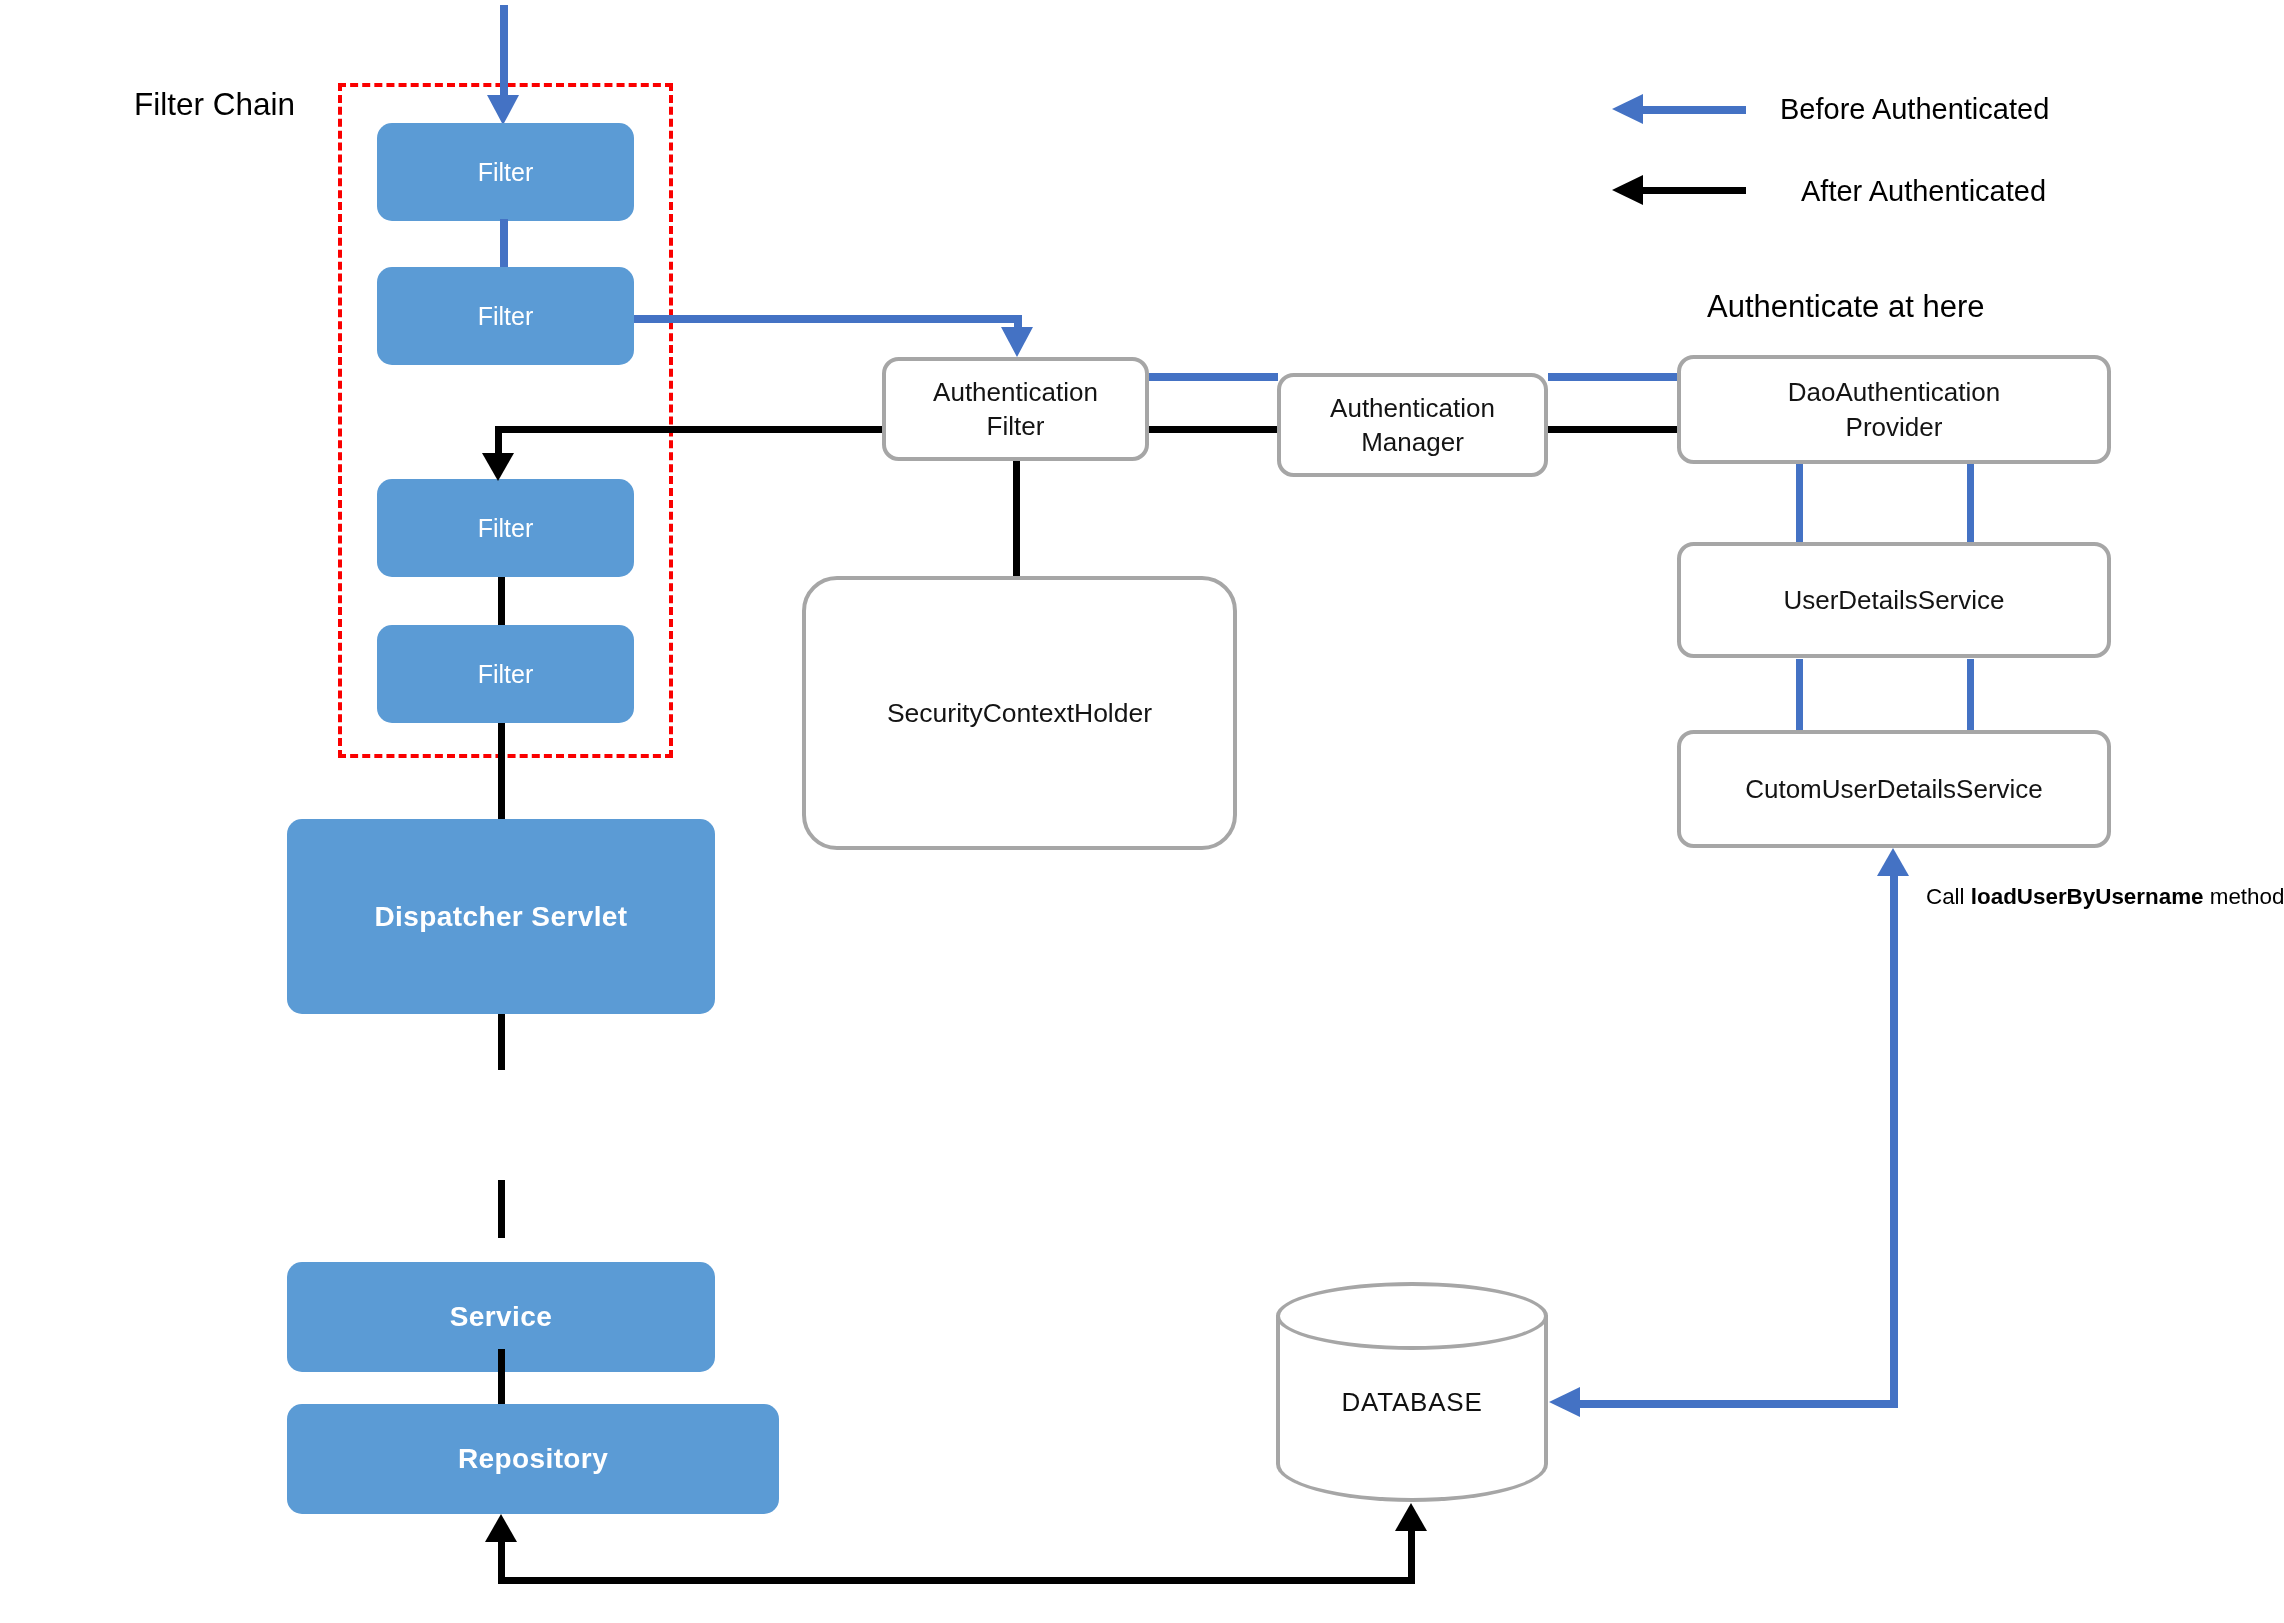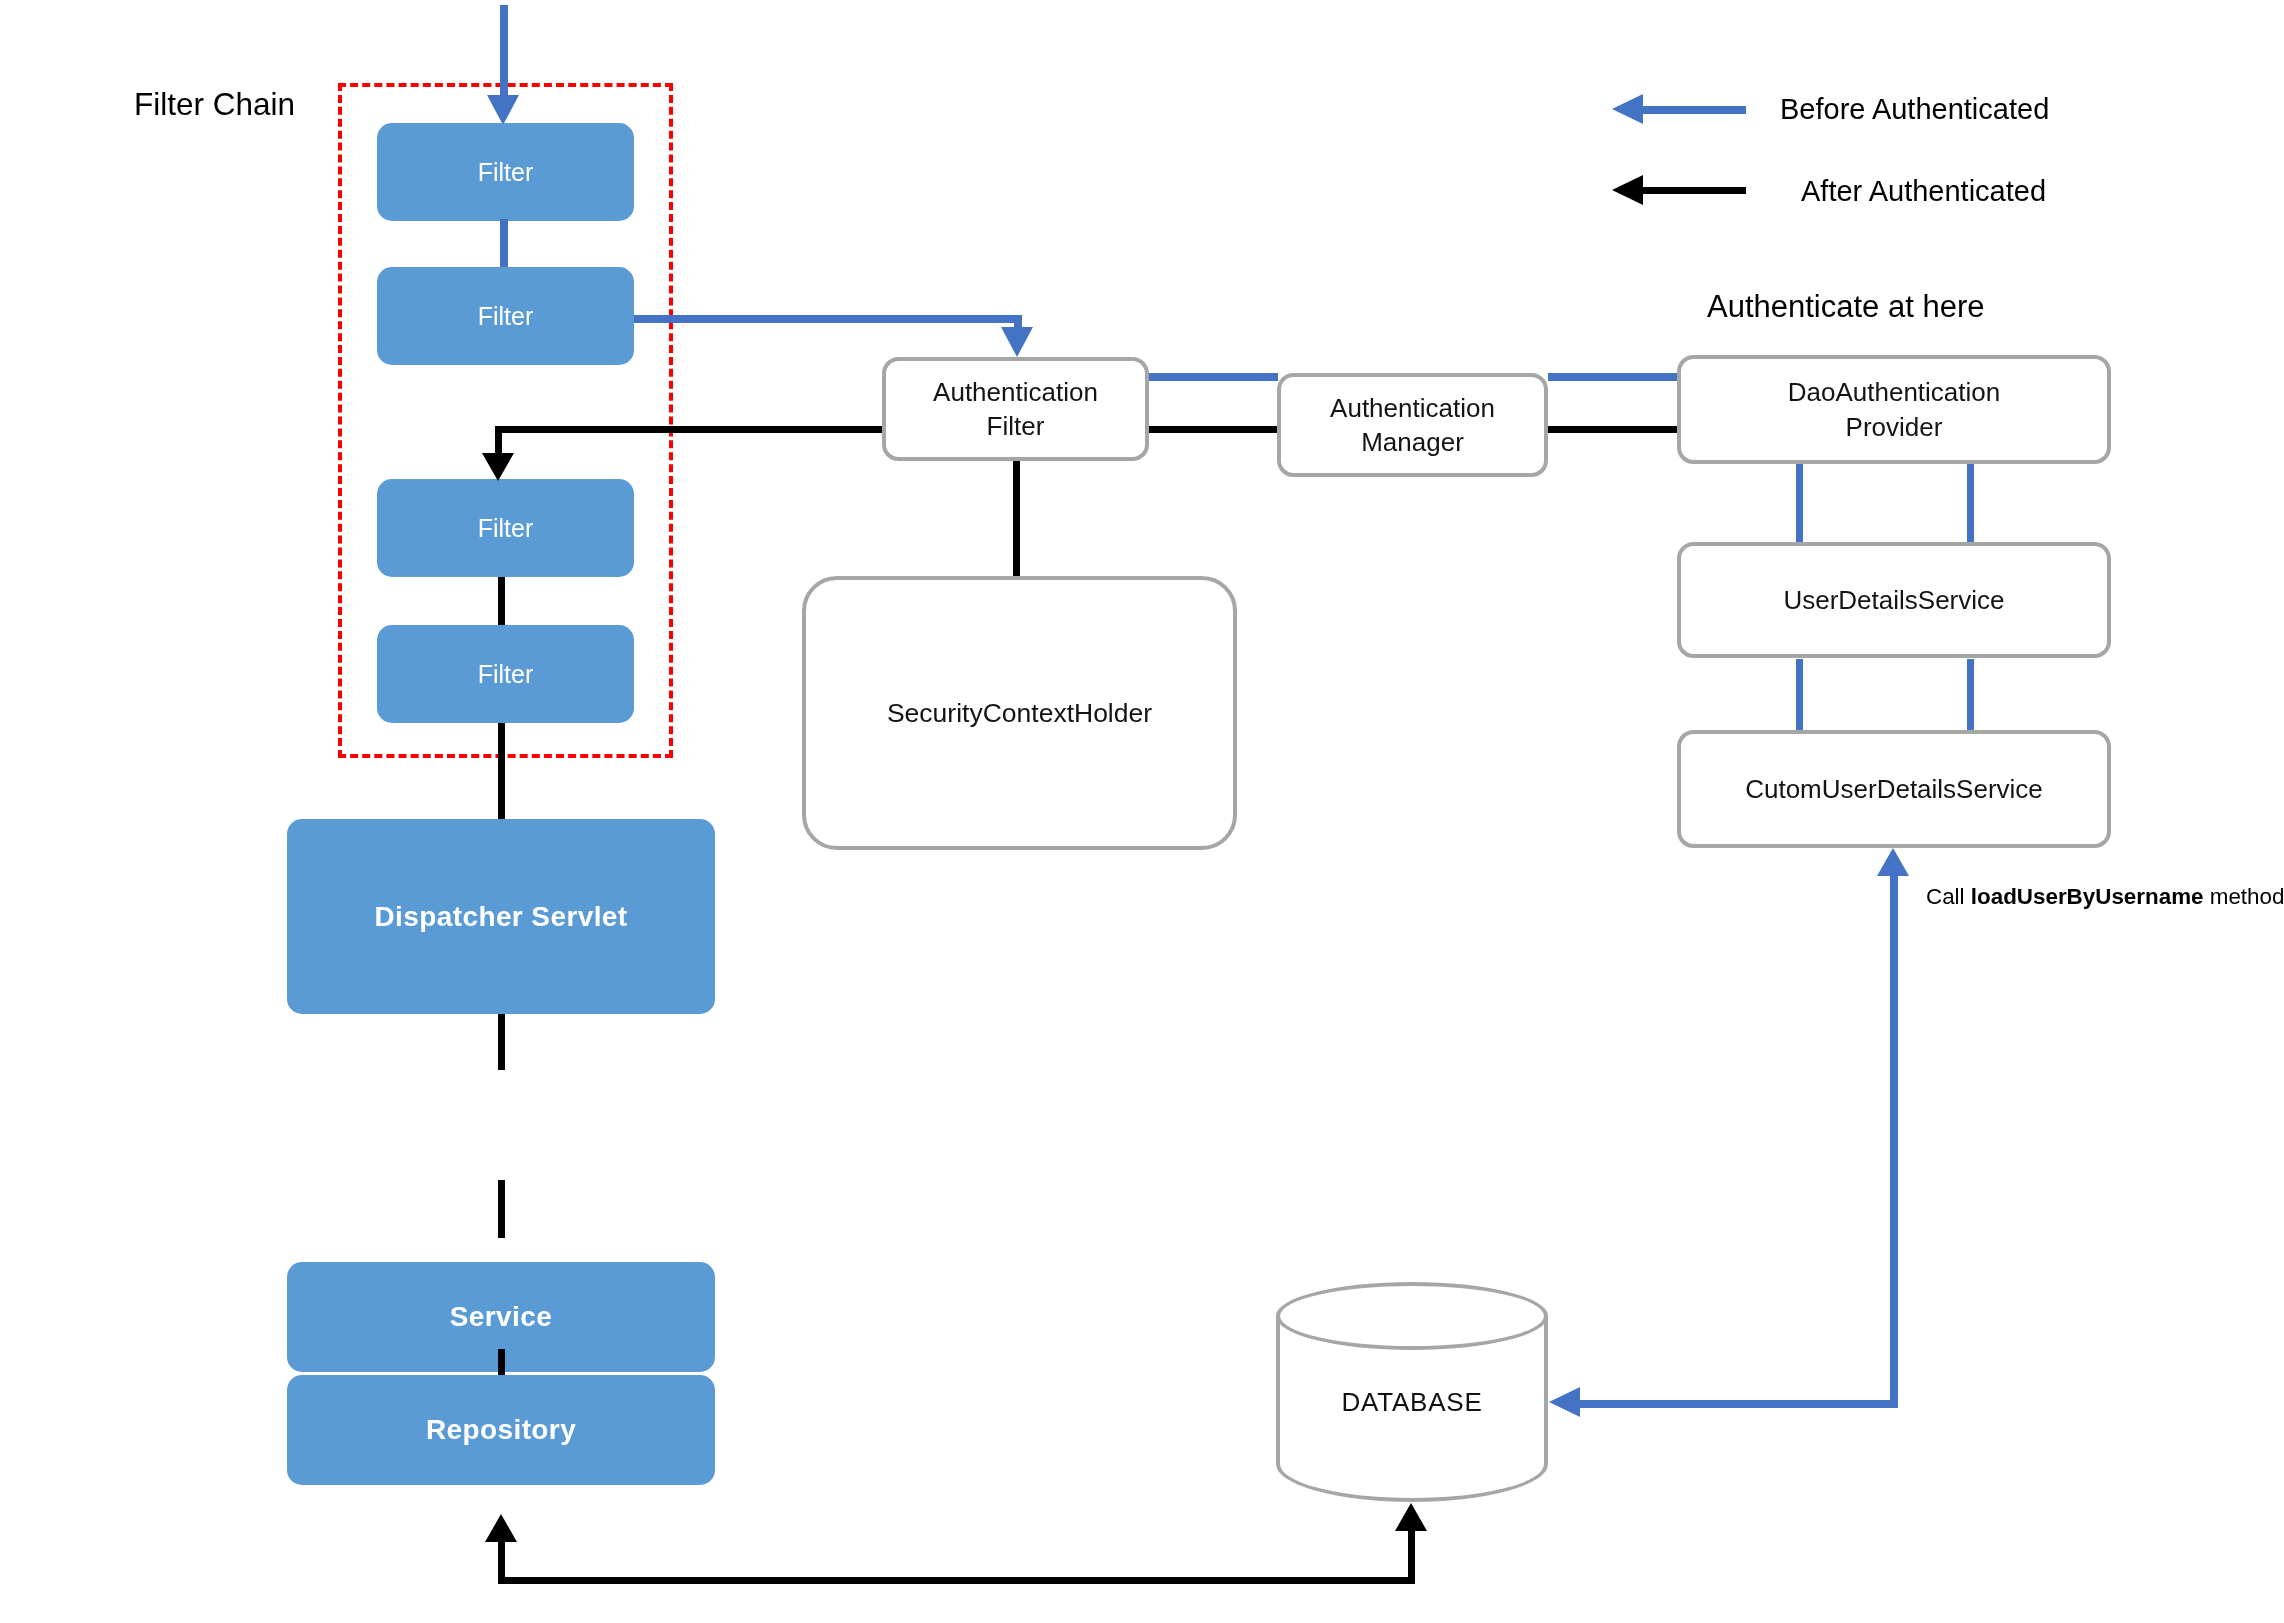--- a/index.html
+++ b/index.html
@@ -124,21 +124,21 @@
   <div class="vline black" style="left:498px;top:723px;width:6.6px;height:96px;"></div>
   <div class="box-blue mvc-label" style="left:287px;top:819px;width:428px;height:195px;">
     <span>Dispatcher Servlet</span>
   </div>
   <div class="vline black" style="left:498px;top:1014px;width:6.6px;height:56px;"></div>
   <div class="vline black" style="left:498px;top:1180px;width:6.6px;height:58px;"></div>
   <div class="box-blue mvc-label" style="left:287px;top:1238px;width:428px;height:110px;margin-top:24px;">
     <span>Service</span>
   </div>
   <div class="vline black" style="left:498px;top:1349px;width:6.6px;height:56px;"></div>
-  <div class="box-blue mvc-label" style="left:287px;top:1375px;width:428px;height:110px;">
+  <div class="box-blue mvc-label" style="left:287px;top:1404px;width:492px;height:110px;">
     <span>Repository</span>
   </div>
 
   <div class="tri tri-up-black" style="left:485px;top:1514px;"></div>
   <div class="vline black" style="left:498px;top:1539px;width:6.6px;height:45px;"></div>
   <div class="hline black" style="left:498px;top:1577px;width:916px;height:6.6px;"></div>
   <div class="vline black" style="left:1408px;top:1529px;width:6.6px;height:55px;"></div>
   <div class="tri tri-up-black" style="left:1395px;top:1503px;"></div>
 
   <div class="db-body" style="left:1276px;top:1315px;width:272px;height:187px;"></div>

